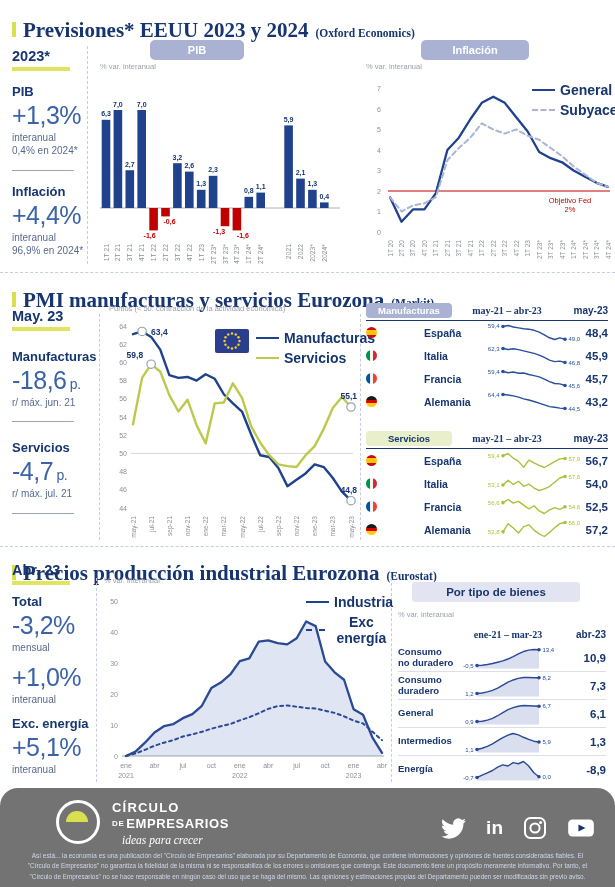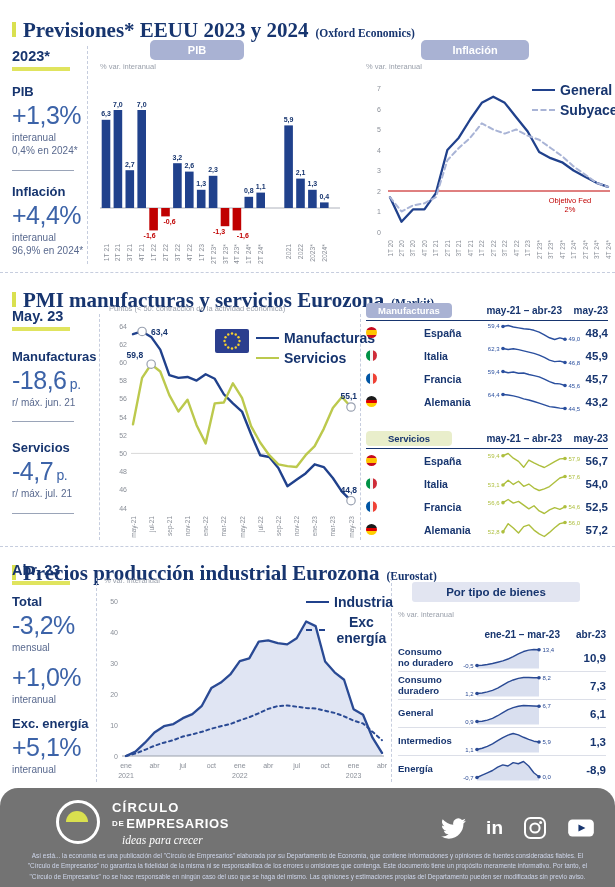--- a/index.html
+++ b/index.html
@@ -42,21 +42,21 @@
   .lgline.dashed{border-top-style:dashed;border-top-width:2px;}
   .lgline.lite{border-color:#a9b4d6;}
   .lgline.green{border-color:#bcc94d;}
   .lgtxt{font-size:14px;color:#17356f;font-weight:700;text-align:center;}
   svg text{font-family:"Liberation Sans",sans-serif;}
   
   .tbl{position:absolute;left:366px;width:242px;}
   .thead{display:flex;align-items:center;height:20px;border-bottom:1.5px solid #17356f;}
   .hpill{position:static;width:86px;height:15px;line-height:15px;font-size:9.5px;border-radius:4px;
          text-align:center;font-weight:bold;flex:none;}
-  .hrange{flex:1;text-align:right;font-size:10px;font-weight:bold;color:#17356f;}
+  .hrange{flex:1;text-align:center;font-size:10px;font-weight:bold;color:#17356f;font-family:Liberation Serif, serif;}
   .hlast{width:46px;text-align:right;font-size:10px;font-weight:bold;color:#17356f;}
   .trow{display:flex;align-items:center;height:23px;}
   .flag{width:11px;height:11px;border-radius:50%;margin-right:5px;flex:none;}
   .f-es{background:linear-gradient(180deg,#c60b1e 28%,#ffc400 28%,#ffc400 72%,#c60b1e 72%);}
   .f-it{background:linear-gradient(90deg,#009246 33%,#f4f4f4 33%,#f4f4f4 67%,#ce2b37 67%);}
   .f-fr{background:linear-gradient(90deg,#0055a4 33%,#f4f4f4 33%,#f4f4f4 67%,#ef4135 67%);}
   .f-de{background:linear-gradient(180deg,#1a1a1a 33%,#dd0000 33%,#dd0000 67%,#ffce00 67%);}
   .cname{width:58px;font-size:10.5px;font-weight:bold;color:#17356f;padding-left:42px;}
   .tval{margin-left:auto;font-size:11.5px;font-weight:bold;color:#17356f;}
   .spark{flex:none;}

